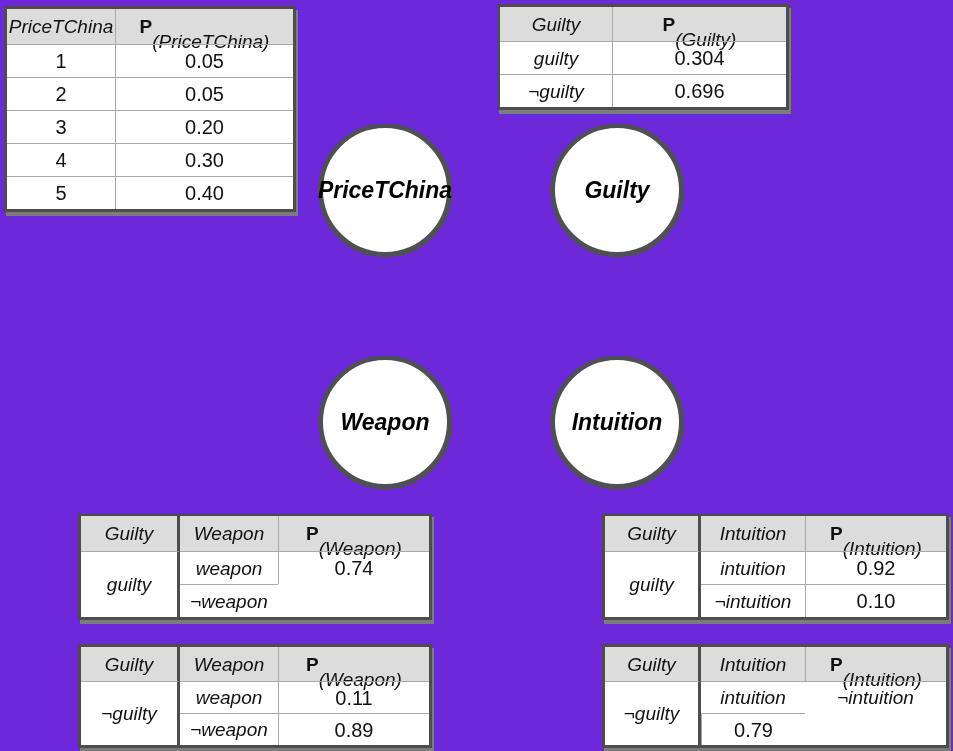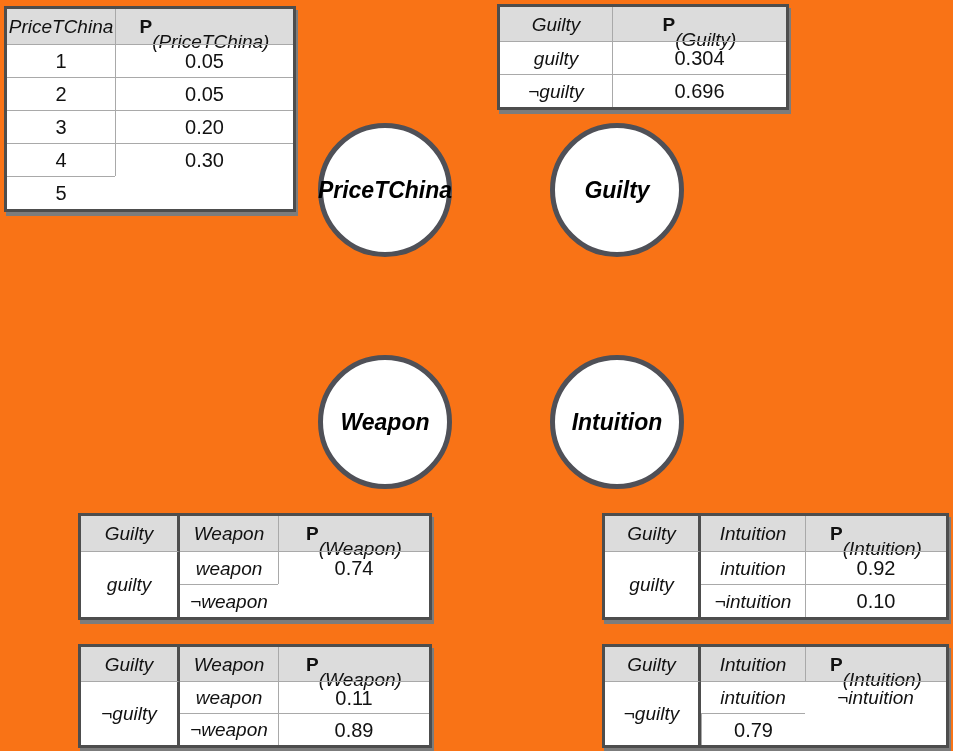--- a/index.html
+++ b/index.html
@@ -1,17 +1,17 @@
 <!DOCTYPE html>
 <html><head>
 <meta charset="utf-8">
 <style>
   html,body{margin:0;padding:0;background:#000;}
   .canvas{
-    position:relative;width:953px;height:751px;background:#f97316;
+    position:relative;width:953px;height:751px;background:#6d28d9;
     font-family:"Liberation Sans",sans-serif;overflow:hidden;
   }
   
   .tbl{
     position:absolute;display:grid;background:#ffffff;
     border:3px solid #4d4d4d;
     box-shadow:2px 4px 0 #7c7c7c;
     color:#111111;
   }
   .cell{
@@ -61,20 +61,21 @@
     </div>
     <div class="cell num lt">1</div>
     <div class="cell num lt ll">0.05</div>
     <div class="cell num lt">2</div>
     <div class="cell num lt ll">0.05</div>
     <div class="cell num lt">3</div>
     <div class="cell num lt ll">0.20</div>
     <div class="cell num lt">4</div>
     <div class="cell num lt ll">0.30</div>
     <div class="cell num lt">5</div>
+    <div class="cell num lt ll">0.40</div>
   </div>
 
   <div class="tbl" id="tbl-guilty">
     <div class="cell hdr">Guilty</div>
     <div class="cell hdr ll">
       <span class="pfx">P</span>
         <span class="parg">(Guilty)</span>
     </div>
     <div class="cell state lt">guilty</div>
     <div class="cell num lt ll">0.304</div>

